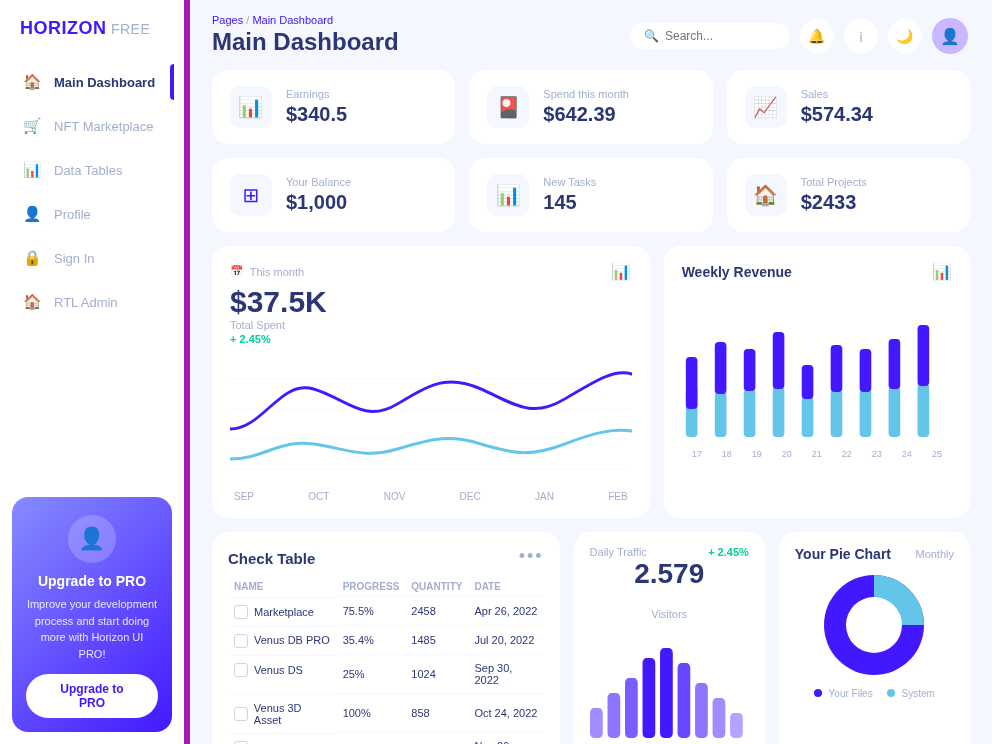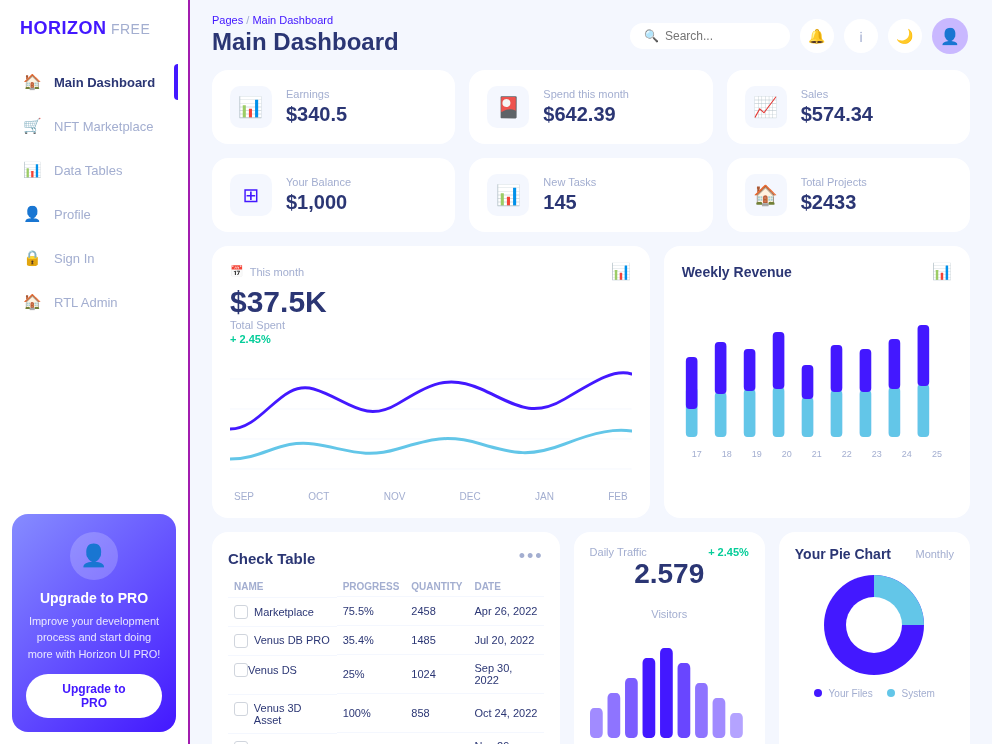--- a/index.html
+++ b/index.html
@@ -15,21 +15,21 @@
     }
 
     
     .sidebar {
       width: 190px;
       min-width: 190px;
       background: #fff;
       display: flex;
       flex-direction: column;
       padding: 18px 0 0 0;
-      border-right: 2px solid #a21caf;
+      border-right: 6px solid #a21caf;
       position: relative;
     }
     .sidebar-logo {
       padding: 0 20px 22px 20px;
       font-size: 18px;
       font-weight: 800;
       color: #2b3674;
       letter-spacing: 0.5px;
     }
     .sidebar-logo span { color: #4318ff; }
@@ -662,30 +662,30 @@
               <tr>
       <td style="display:flex;gap:6px;">
         <span class="row-checkbox"></span>
         <span>Venus DB PRO</span>
       </td>
       <td>35.4%</td>
       <td>1485</td>
       <td>Jul 20, 2022</td>
     </tr>
               <tr>
-      <td style="display:flex;align-items:center;">
+      <td style="display:flex;align-items:center;gap:6px;">
         <span class="row-checkbox"></span>
         <span>Venus DS</span>
       </td>
       <td>25%</td>
       <td>1024</td>
       <td>Sep 30, 2022</td>
     </tr>
               <tr>
-      <td style="display:flex;align-items:flex-start;gap:6px;">
+      <td style="display:flex;align-items:center;gap:6px;">
         <span class="row-checkbox"></span>
         <span>Venus 3D Asset</span>
       </td>
       <td>100%</td>
       <td>858</td>
       <td>Oct 24, 2022</td>
     </tr>
               <tr>
       <td style="display:flex;align-items:center;gap:6px;">
         <span class="row-checkbox"></span>

